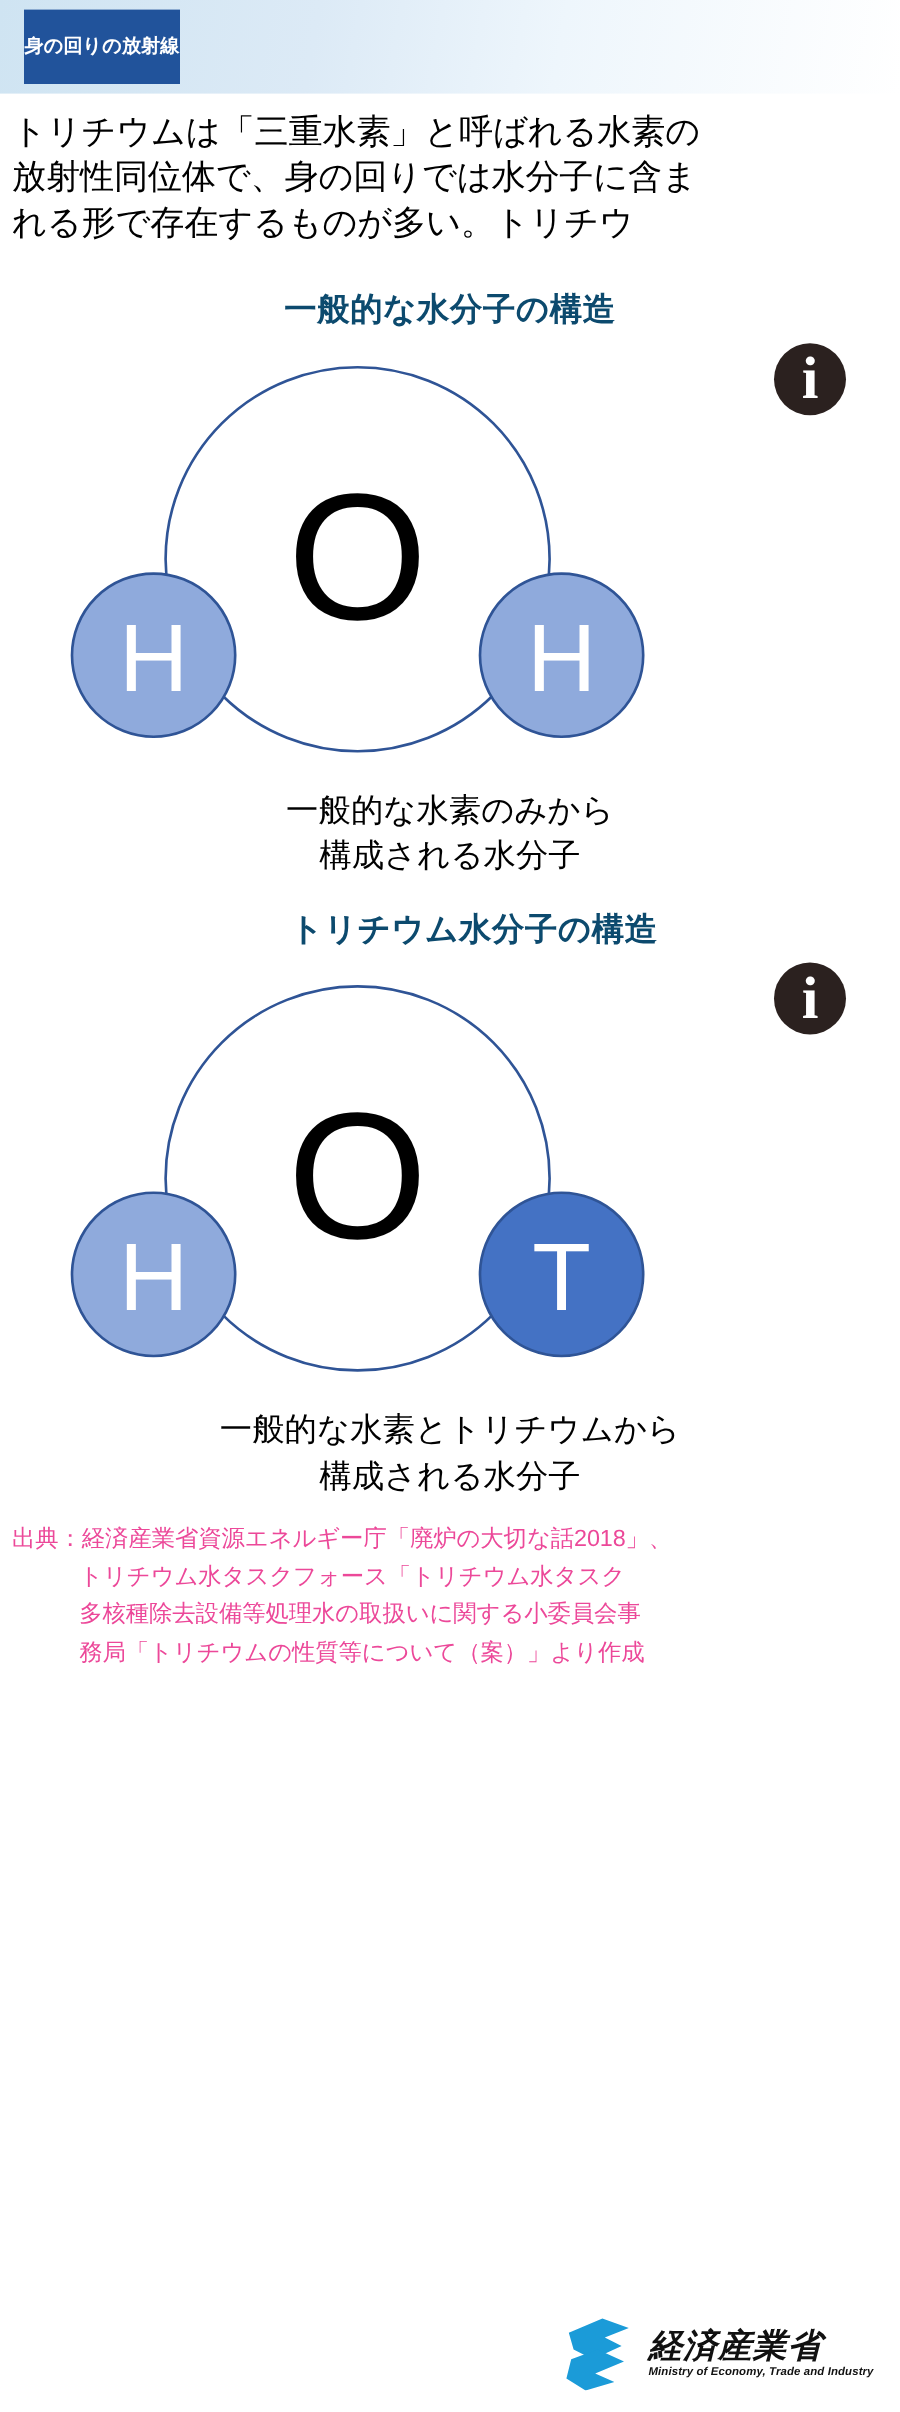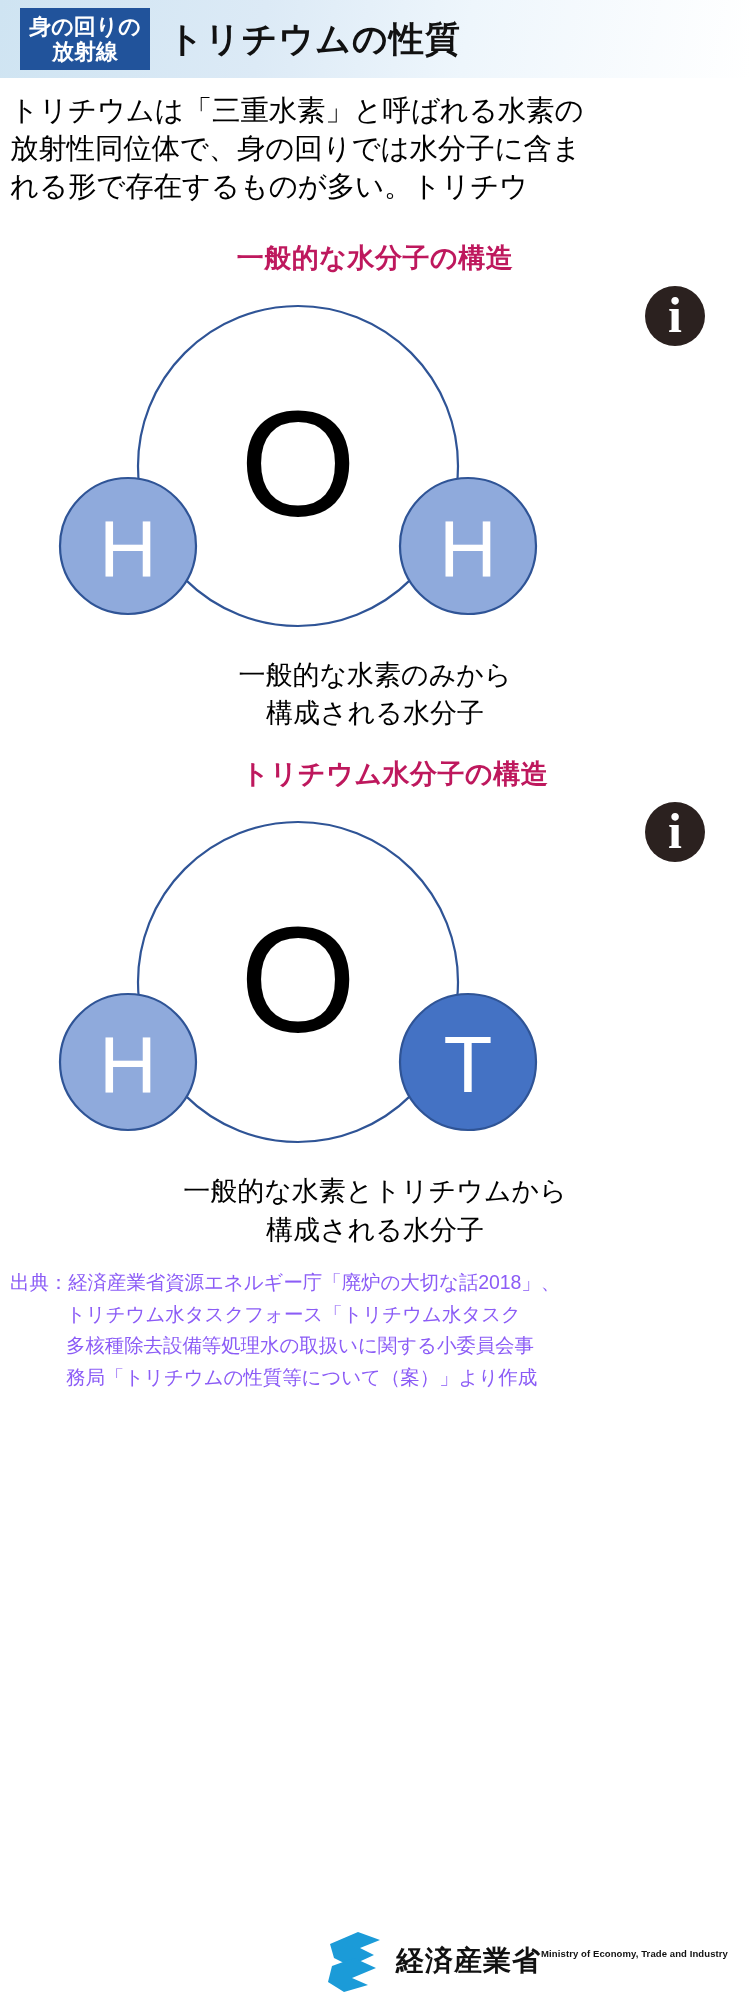--- a/index.html
+++ b/index.html
@@ -25,24 +25,24 @@
     display: flex;
     align-items: center;
   }
   .header-badge {
     width: 130px;
     height: 62px;
     margin-left: 20px;
     background: #21539b;
     color: #ffffff;
     font-weight: bold;
-    font-size: 22px;
+    font-size: 16px;
     line-height: 1.15;
     display: flex;
-    flex-direction: column;
+    flex-direction: row;
     align-items: center;
     justify-content: center;
     letter-spacing: 0px;
     flex: none;
   }
   .header-badge span { display: block; white-space: nowrap; }
   .header-title {
     margin-left: 18px;
     font-size: 35px;
     font-weight: bold;
@@ -58,21 +58,21 @@
     line-height: 1.33;
     letter-spacing: -0.2px;
     color: #000000;
   }
 
   
   .sec-heading {
     text-align: center;
     font-size: 27px;
     font-weight: bold;
-    color: #be185d;
+    color: #0c4a6e;
     letter-spacing: 0.5px;
   }
   .sec-heading.first { margin-top: 34px; }
   .sec-heading.second { margin-top: 24px; padding-left: 40px; }
 
   
   .molecule {
     position: relative;
     width: 750px;
     height: 380px;
@@ -98,39 +98,40 @@
     color: #000000;
     letter-spacing: 0px;
   }
   .caption div { white-space: nowrap; }
 
   
   .source {
     margin: 18px 10px 0 10px;
     font-size: 19.5px;
     line-height: 1.62;
-    color: #8b5cf6;
+    color: #ec4899;
     letter-spacing: -0.1px;
   }
   .source .indent { padding-left: 56px; }
 
   
   .logo-row {
     position: absolute;
     right: 22px;
     bottom: 18px;
     display: flex;
     align-items: center;
   }
   .logo-mark { flex: none; }
   .logo-text {
     margin-left: 10px;
     display: flex;
-    flex-direction: row;
+    flex-direction: column;
     justify-content: space-between;
+    font-style: italic;
   }
   .logo-jp {
     font-size: 28px;
     font-weight: bold;
     color: #111111;
     letter-spacing: 1px;
     line-height: 1.05;
   }
   .logo-en {
     font-size: 9.5px;
@@ -141,21 +142,20 @@
   }
 </style>
 </head>
 <body>
 
 <div class="header">
   <div class="header-badge">
     <span>身の回りの</span>
     <span>放射線</span>
   </div>
-  <div class="header-title">トリチウムの性質</div>
 </div>
 
 <div class="lead">
   <div>トリチウムは「三重水素」と呼ばれる水素の</div>
   <div>放射性同位体で、身の回りでは水分子に含ま</div>
   <div>れる形で存在するものが多い。トリチウ</div>
 </div>
 
 <div class="sec-heading first">一般的な水分子の構造</div>
 

